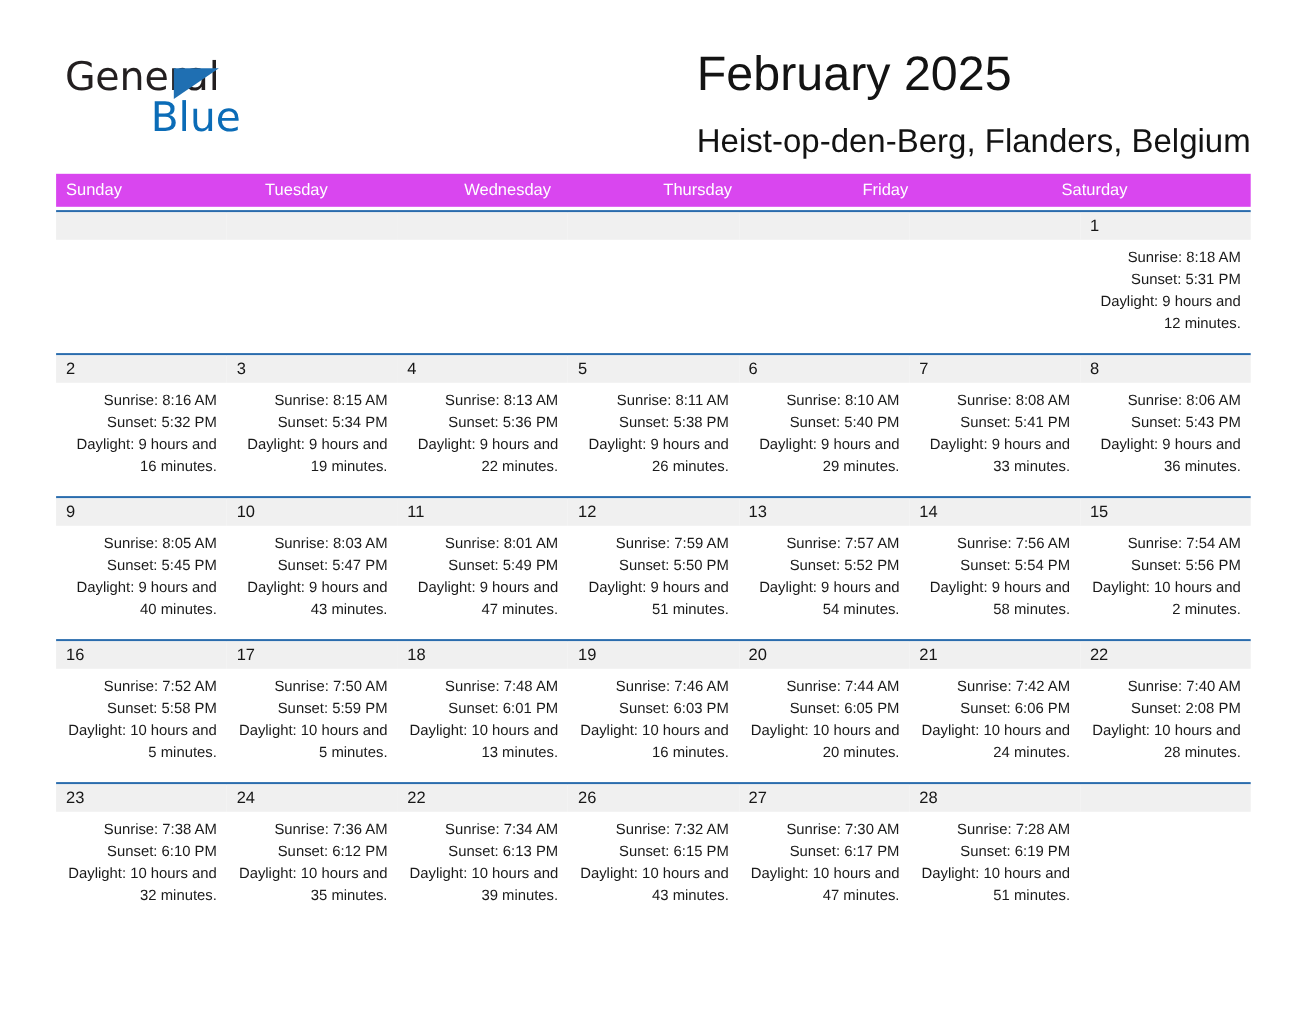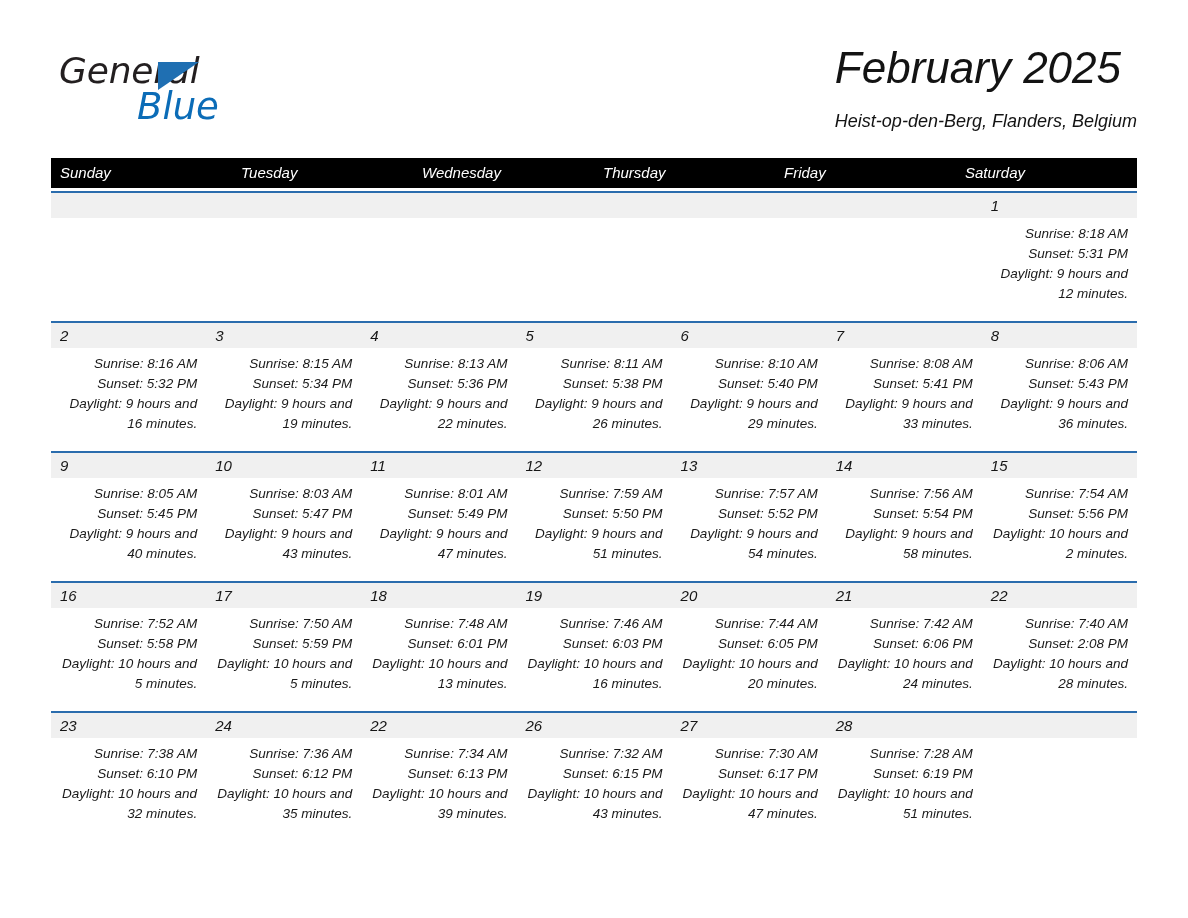--- a/index.html
+++ b/index.html
@@ -14,21 +14,20 @@
     font-family: "Liberation Sans", sans-serif;
     color: #000000;
     overflow: hidden;
   }
 
   .page {
     position: relative;
     width: 1188px;
     height: 918px;
     box-sizing: border-box;
-    font-style: italic;
   }
 
   
   .header {
     position: absolute;
     left: 51px;
     top: 40px;
     right: 51px;
     height: 115px;
   }
@@ -79,39 +78,39 @@
   }
   .month-title {
     font-size: 44px;
     font-weight: 400;
     line-height: 56px;
     color: #131313;
     letter-spacing: 0px;
     white-space: nowrap;
   }
   .location-title {
-    font-size: 18px;
+    font-size: 30px;
     font-weight: 400;
     line-height: 34px;
     color: #131313;
-    margin-top: 8px;
+    margin-top: 16px;
     white-space: nowrap;
   }
 
   
   .calendar {
     position: absolute;
     left: 51px;
     top: 158px;
     width: 1086px;
   }
 
   .weekday-row {
     display: flex;
-    background: #000000;
+    background: #d946ef;
     height: 30px;
   }
   .weekday {
     flex: 1 1 0;
     box-sizing: border-box;
     padding-left: 9px;
     color: #ffffff;
     font-size: 15px;
     line-height: 30px;
     white-space: nowrap;

